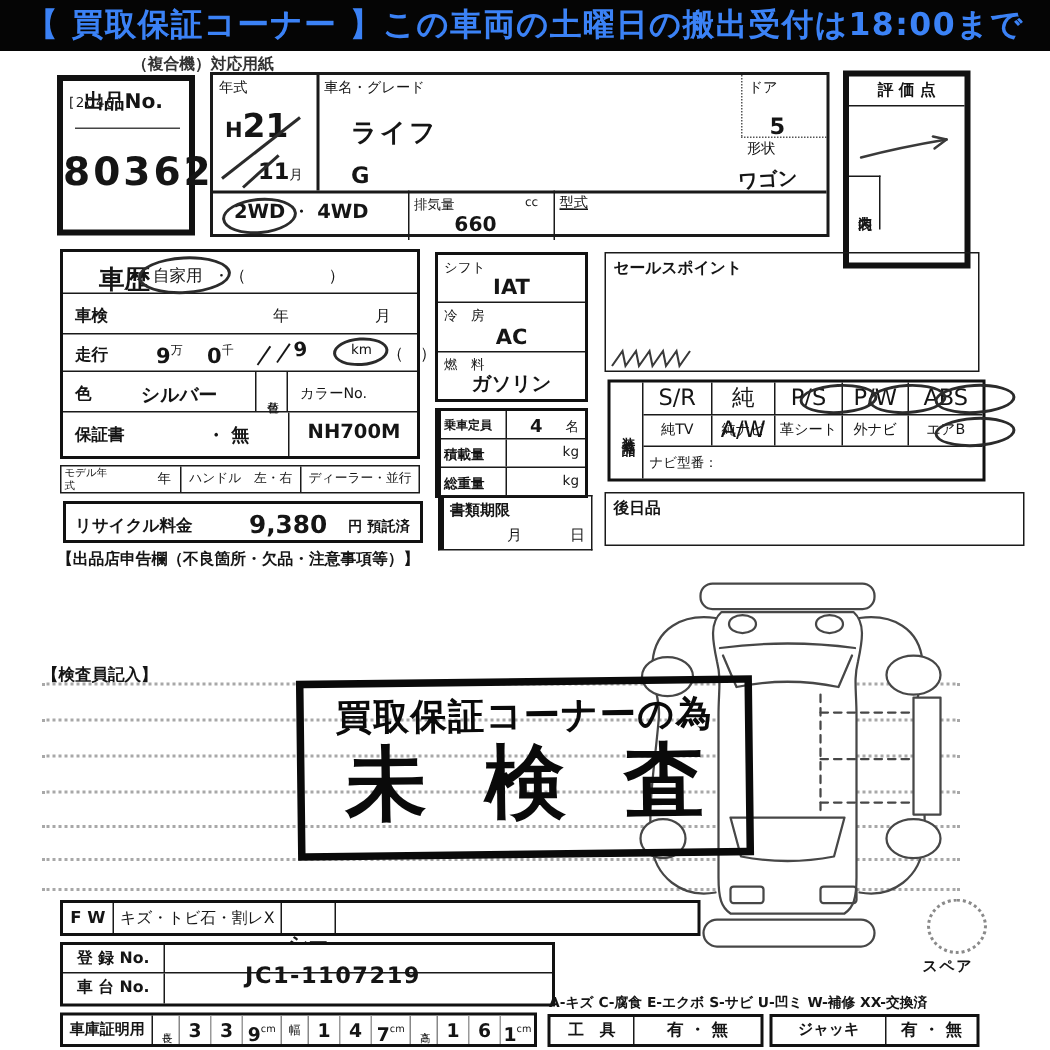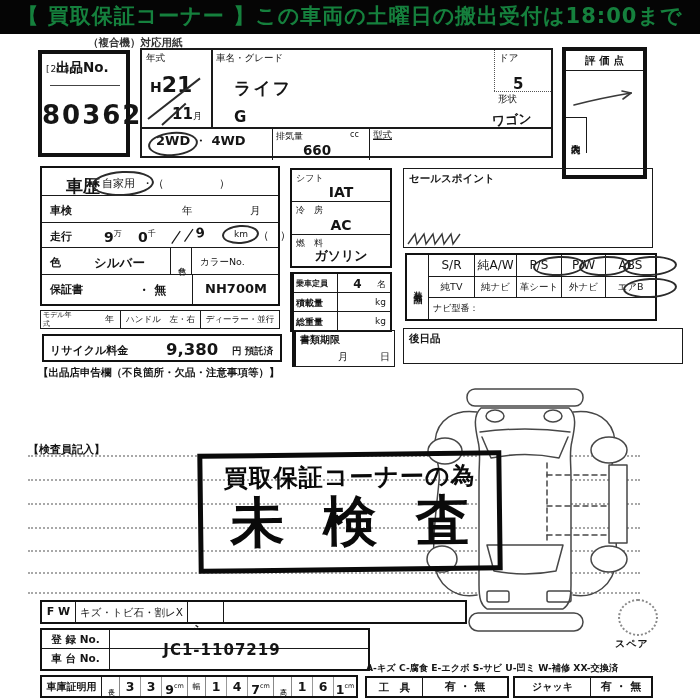--- a/index.html
+++ b/index.html
@@ -13,21 +13,21 @@
   .ell{position:absolute;border:2px solid #2b2b2b;border-radius:50%;pointer-events:none}
   .dotline{position:absolute;border-top:2px dotted #a8a8a8;height:0;z-index:0}
   .hand{font-weight:700}
   .slash{position:absolute;border-top:2px solid #2b2b2b;transform-origin:left center}
   .cellr{border-right:1px solid #1a1a1a}
   svg{display:block}
 </style>
 </head>
 <body>
 
-<div class="abs b ctr" style="left:0;top:0;width:700px;height:34px;background:#050505;color:#15803d;font-size:21px;line-height:33px;letter-spacing:1px">【 買取保証コーナー 】この車両の土曜日の搬出受付は18:00まで</div>
+<div class="abs b ctr" style="left:0;top:0;width:700px;height:34px;background:#050505;color:#3b82f6;font-size:21px;line-height:33px;letter-spacing:1px">【 買取保証コーナー 】この車両の土曜日の搬出受付は18:00まで</div>
 <div class="abs b" style="left:88px;top:36px;font-size:10.5px;color:#333">（複合機）対応用紙</div>
 
 <div class="abs" style="left:38px;top:50px;width:92px;height:107px;border:4px solid #111;background:#fff">
   <div class="abs" style="left:4px;top:10px;font-size:9px;letter-spacing:1px">[2040]</div>
   <div class="abs b" style="left:14px;top:5px;font-size:13.5px">出品No.</div>
   <div class="abs" style="left:8px;top:31px;width:70px;border-top:1px solid #444"></div>
   <div class="abs b ctr" style="left:0;top:46px;width:84px;font-size:26px;letter-spacing:2px">80362</div>
 </div>
 
 <div class="abs" style="left:140px;top:48px;width:413px;height:110px;border:2px solid #1a1a1a">
@@ -183,21 +183,21 @@
   <svg class="abs" style="left:1px;top:62px" width="80" height="16" viewBox="0 0 80 16">
     <path d="M3,13 l7,-10 l2,10 l7,-10 l2,10 l7,-10 l2,10 l7,-10 l2,10 l7,-10 l2,10 l7,-10" fill="none" stroke="#3a3a3a" stroke-width="1.4"></path>
   </svg>
 </div>
 
 <div class="abs" style="left:405px;top:253px;width:252px;height:68px;border:2px solid #111">
   <div class="abs cellr" style="left:0;top:0;width:22px;height:64px;display:flex;align-items:center;justify-content:center;border-right:1.5px solid #1a1a1a">
     <span class="vt b" style="font-size:9px;letter-spacing:2px">装備品</span>
   </div>
   <div class="abs" style="left:22px;top:0;width:226px;height:64px">
-    <div style="display:flex;height:22px;border-bottom:1px solid #1a1a1a;font-size:12px">
+    <div style="display:flex;height:22px;border-bottom:1px solid #1a1a1a;font-size:15px">
       <span class="ctr cellr" style="width:46px;line-height:21px">S/R</span>
       <span class="ctr cellr" style="width:42px;line-height:21px">純A/W</span>
       <span class="ctr cellr" style="width:45px;line-height:21px">P/S</span>
       <span class="ctr cellr" style="width:44px;line-height:21px">P/W</span>
       <span class="ctr" style="flex:1;line-height:21px">ABS</span>
     </div>
     <div style="display:flex;height:21px;border-bottom:1px solid #1a1a1a;font-size:9.5px">
       <span class="ctr cellr" style="width:46px;line-height:20px">純TV</span>
       <span class="ctr cellr" style="width:42px;line-height:20px">純ナビ</span>
       <span class="ctr cellr" style="width:45px;line-height:20px">革シート</span>

